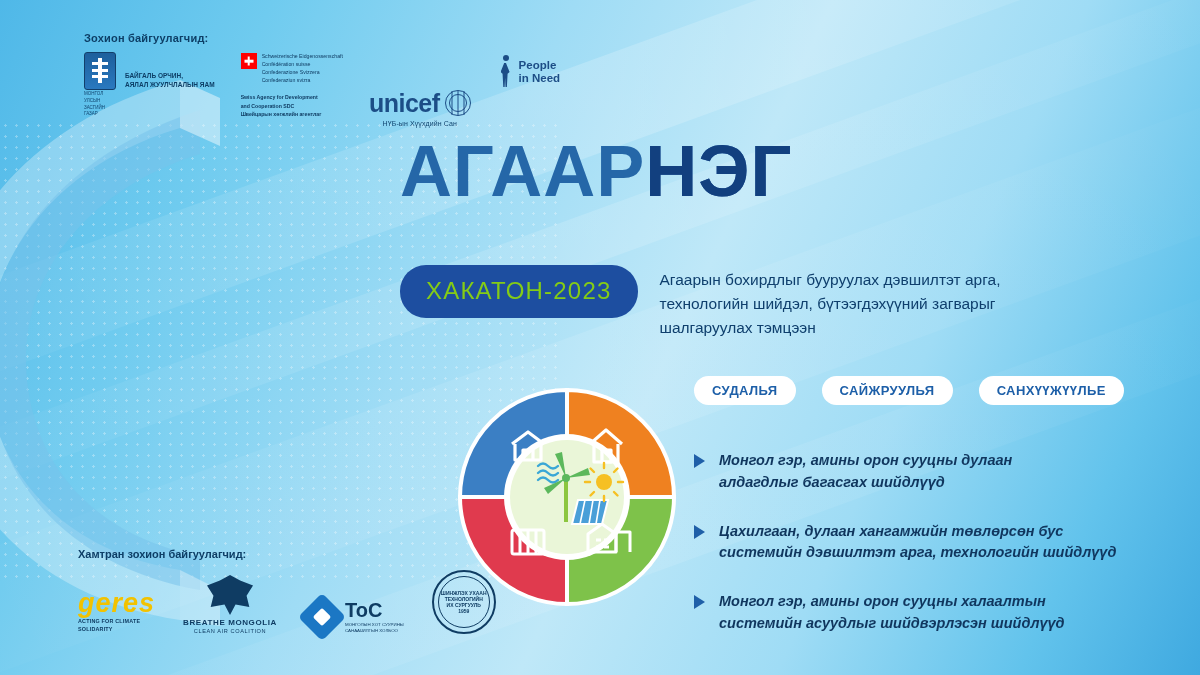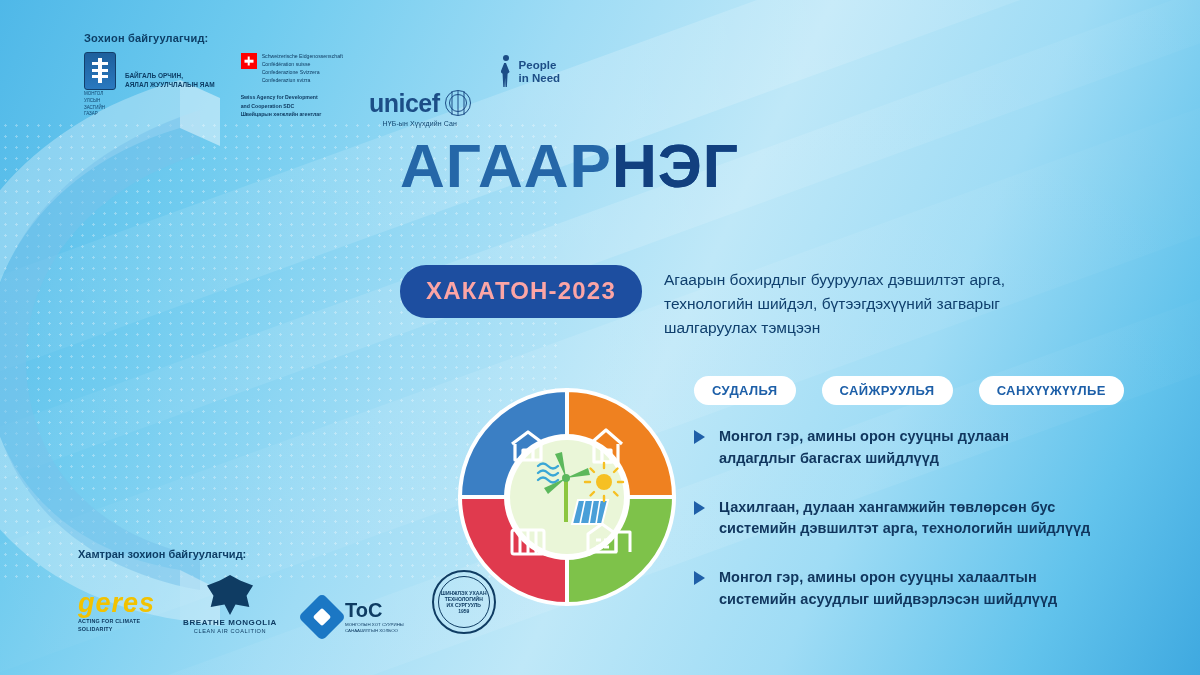--- a/index.html
+++ b/index.html
@@ -212,21 +212,21 @@
     white-space: pre-line;
   }
 
   
   .title-block {
     position: absolute;
     left: 400px; top: 135px;
     width: 700px;
   }
   .main-title {
-    font-size: 62px;
+    font-size: 72px;
     font-weight: bold;
     line-height: 1;
     letter-spacing: 1px;
     white-space: nowrap;
   }
   .t-part1 { color: #2567a8; }
   .t-part2 {
     background: linear-gradient(180deg, #1f5fae 0%, #123f86 100%);
     -webkit-background-clip: text;
     background-clip: text;
@@ -234,23 +234,23 @@
   }
   .subtitle-row {
     position: absolute;
     left: 400px; top: 265px;
     display: flex;
     align-items: flex-start;
     gap: 22px;
   }
   .hack-pill {
     background: #1d4ea0;
-    color: #fca5a5;
+    color: #84cc16;
     font-size: 24px;
-    font-weight: bold;
+    font-weight: normal;
     letter-spacing: 1.2px;
     padding: 12px 26px 13px;
     border-radius: 26px;
     white-space: nowrap;
   }
   .subtitle-text {
     color: #0f3f6d;
     font-size: 15.5px;
     line-height: 1.55;
     max-width: 440px;
@@ -272,22 +272,23 @@
     font-weight: bold;
     letter-spacing: .4px;
     padding: 7px 18px;
     border-radius: 16px;
     white-space: nowrap;
   }
 
   
   .bullets {
     position: absolute;
-    left: 694px; top: 426px;
+    left: 694px; top: 450px;
     width: 470px;
+    font-style: italic;
   }
   .bullet {
     display: flex;
     gap: 14px;
     margin-bottom: 27px;
     align-items: flex-start;
   }
   .bullet-mark {
     width: 0; height: 0;
     border-left: 11px solid #1f5fa8;

